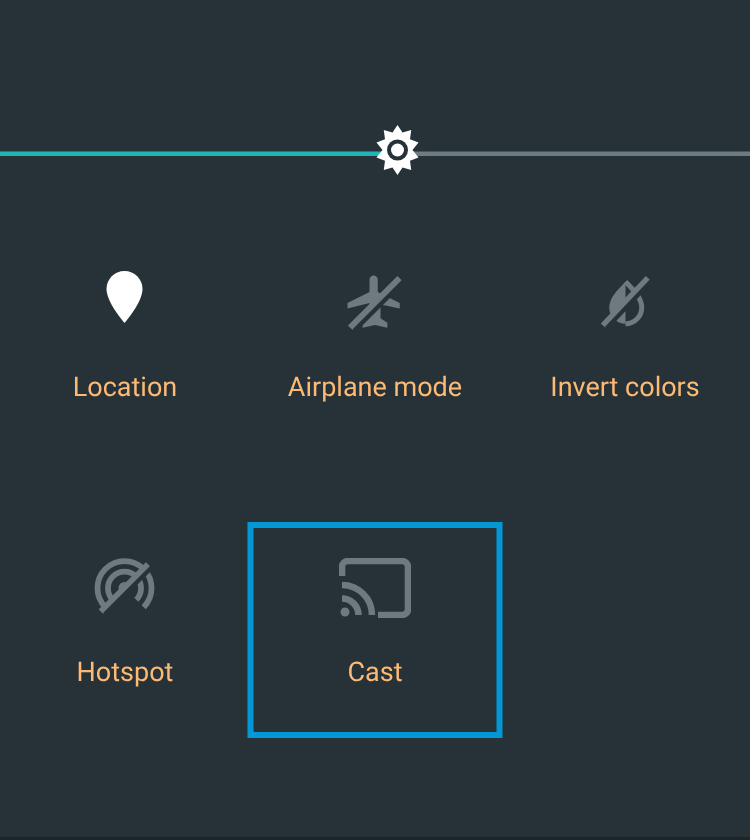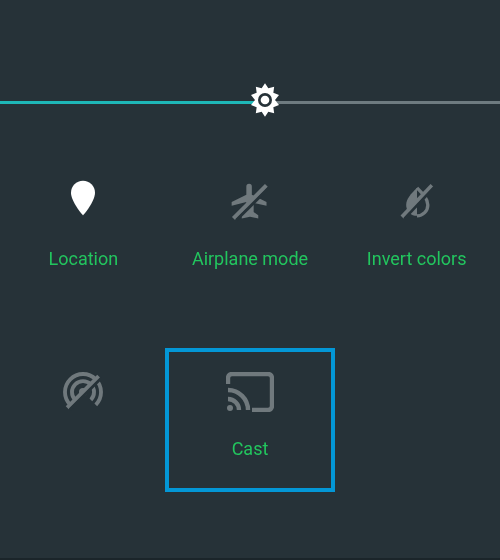--- a/index.html
+++ b/index.html
@@ -4,21 +4,21 @@
   <style>
     * { margin:0; padding:0; box-sizing:border-box; font-family:Roboto,Arial,sans-serif; }
     body { width:500px; height:560px; background:#263238; overflow:hidden; position:relative; }
     .brightness-row { position:absolute; top:82px; left:0; right:0; height:40px; display:flex; align-items:center; }
     .track-left { position:absolute; left:0; height:3px; background:#1EB7B7; }
     .track-right { position:absolute; right:0; height:3px; background:#6E7B80; }
     .thumb { position:absolute; width:40px; height:40px; transform:translateX(-50%); display:flex; align-items:center; justify-content:center; }
     .tiles { position:absolute; top:160px; left:0; right:0; display:grid; grid-template-columns:repeat(3,1fr); row-gap:50px; }
     .tile { height:140px; display:flex; flex-direction:column; align-items:center; justify-content:flex-start; gap:22px; padding-top:18px; cursor:pointer; position:relative; }
     .tile .icon { height:48px; display:flex; align-items:center; justify-content:center; }
-    .tile .label { color:#22c55e; font-size:18px; font-weight:400; text-align:center; white-space:nowrap; }
+    .tile .label { color:#fdba74; font-size:18px; font-weight:400; text-align:center; white-space:nowrap; }
     .tile.active .icon svg path, .tile.active .icon svg circle { fill:#FFFFFF; }
     .tile.selected { outline:4px solid #0397D6; outline-offset:-2px;align-items:center; }
     .bottom-div { position:absolute; left:0; right:0; bottom:-1px; height:3px; background:#1b252a; }
   </style>
 </head>
 <body>
 
 <div class="brightness-row">
   <div class="track-left" style="width: 53%;"></div>
   <div class="track-right" style="width: 47%;"></div>
@@ -71,20 +71,21 @@
   <div class="tile">
     <span class="icon">
       <svg width="46" height="42" viewBox="0 0 24 24">
         <circle cx="12" cy="12" r="2.3" fill="#70797D"></circle>
         <path fill="none" stroke="#70797D" stroke-width="2.2" d="M7.5 16.5a6.3 6.3 0 1 1 9 0"></path>
         <path fill="none" stroke="#70797D" stroke-width="2.2" d="M4.7 19.3a10.3 10.3 0 1 1 14.6 0"></path>
         <line x1="3" y1="21" x2="21" y2="3" stroke="#70797D" stroke-width="2.4"></line>
         <line x1="4.5" y1="22" x2="22.5" y2="4" stroke="#263238" stroke-width="1.6"></line>
       </svg>
     </span>
+    <span class="label">Hotspot</span>
   </div>
 
   <div class="tile selected">
     <span class="icon">
       <svg width="48" height="40" viewBox="0 0 24 20">
         <path fill="none" stroke="#70797D" stroke-width="2.2" d="M1 6V3a2 2 0 0 1 2-2h18a2 2 0 0 1 2 2v14a2 2 0 0 1-2 2h-8"></path>
         <path fill="none" stroke="#70797D" stroke-width="2.2" d="M1 9a10 10 0 0 1 10 10"></path>
         <path fill="none" stroke="#70797D" stroke-width="2.2" d="M1 13.5a5.5 5.5 0 0 1 5.5 5.5"></path>
         <circle cx="2" cy="18" r="1.5" fill="#70797D"></circle>
       </svg>

